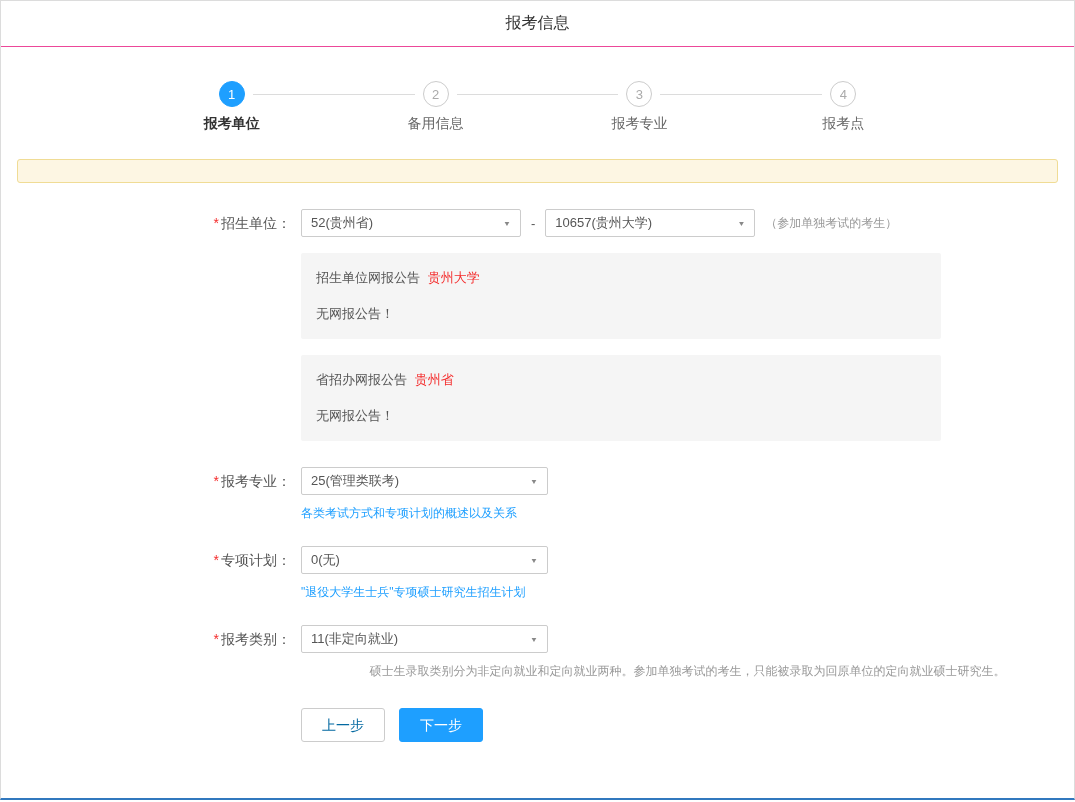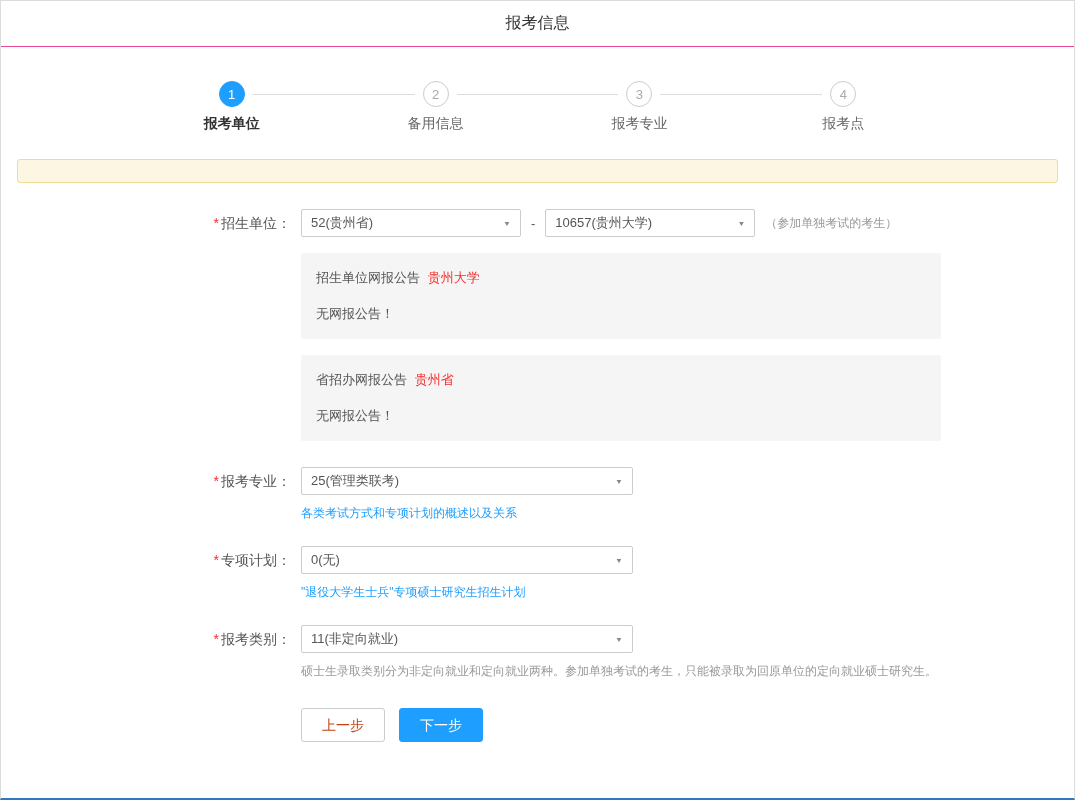--- a/index.html
+++ b/index.html
@@ -139,21 +139,21 @@
     cursor:pointer;
   }
   .select .caret{
     font-size:8px;
     color:#888;
     margin-left:10px;
     transform:scaleY(.85);
   }
   .select.w-province{width:220px;}
   .select.w-school{width:210px;}
-  .select.w-std{width:332px;align-items:center;}
+  .select.w-std{width:247px;align-items:center;}
   .sep{margin:0 10px;color:#555;font-size:13px;}
   .hint{
     font-size:12px;
     color:#999;
     margin-left:10px;
   }
   .group{margin-bottom:24px;}
   .sub-line{
     margin-top:9px;
     font-size:12px;
@@ -162,20 +162,21 @@
   .link{
     color:var(--link);
     text-decoration:none;
     cursor:pointer;
   }
   .gray-note{
     color:#999;
     font-size:12px;
     margin-top:9px;
     line-height:1.5;
+    text-align:center;
   }
   
   .announce-box{
     width:640px;
     background:var(--box_bg);
     border-radius:2px;
     padding:16px 15px;
     font-size:13px;
     color:#555;
   }
@@ -185,21 +186,21 @@
   
   .btn-row{margin-top:28px;}
   .btn{
     display:inline-block;
     font-size:14px;
     padding:9px 20px;
     border-radius:3px;
     cursor:pointer;
     border:1px solid #ccc;
     background:#fff;
-    color:#c2410c;
+    color:#0369a1;
     line-height:1;
   }
   .btn.primary{
     background:var(--accent);
     border-color:var(--accent);
     color:#fff;
     margin-left:14px;
   }
 </style>
 </head>

